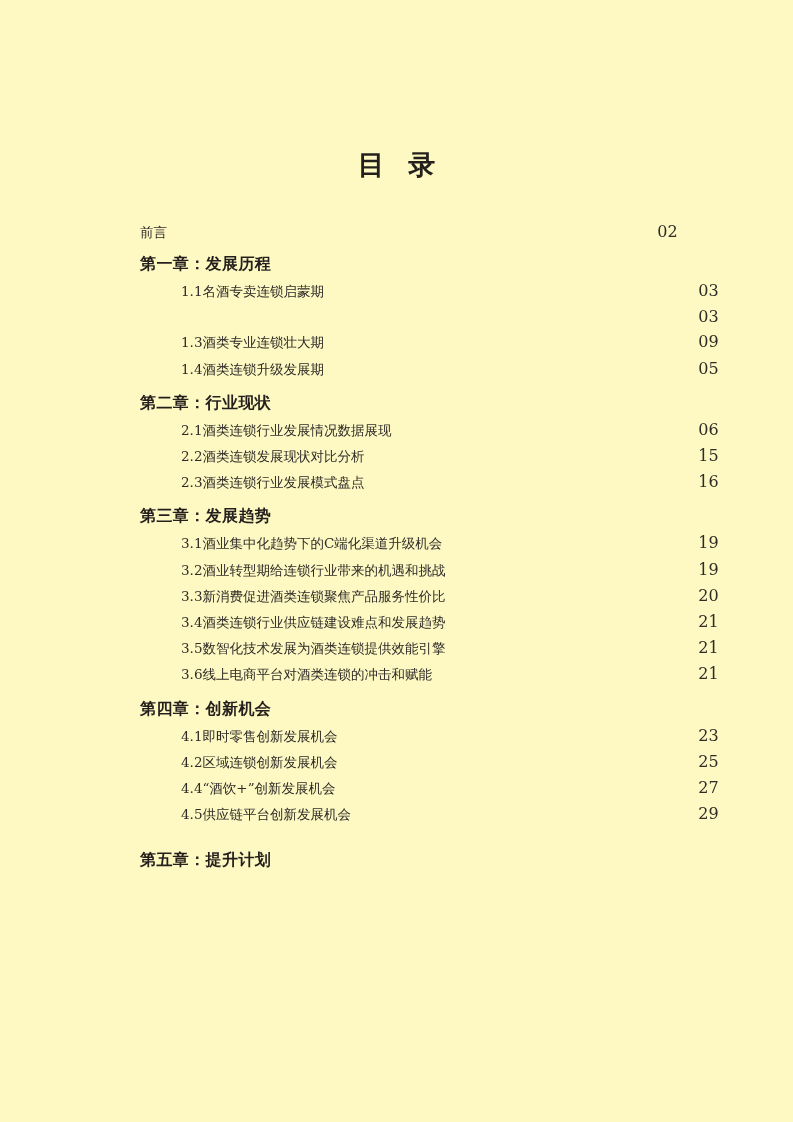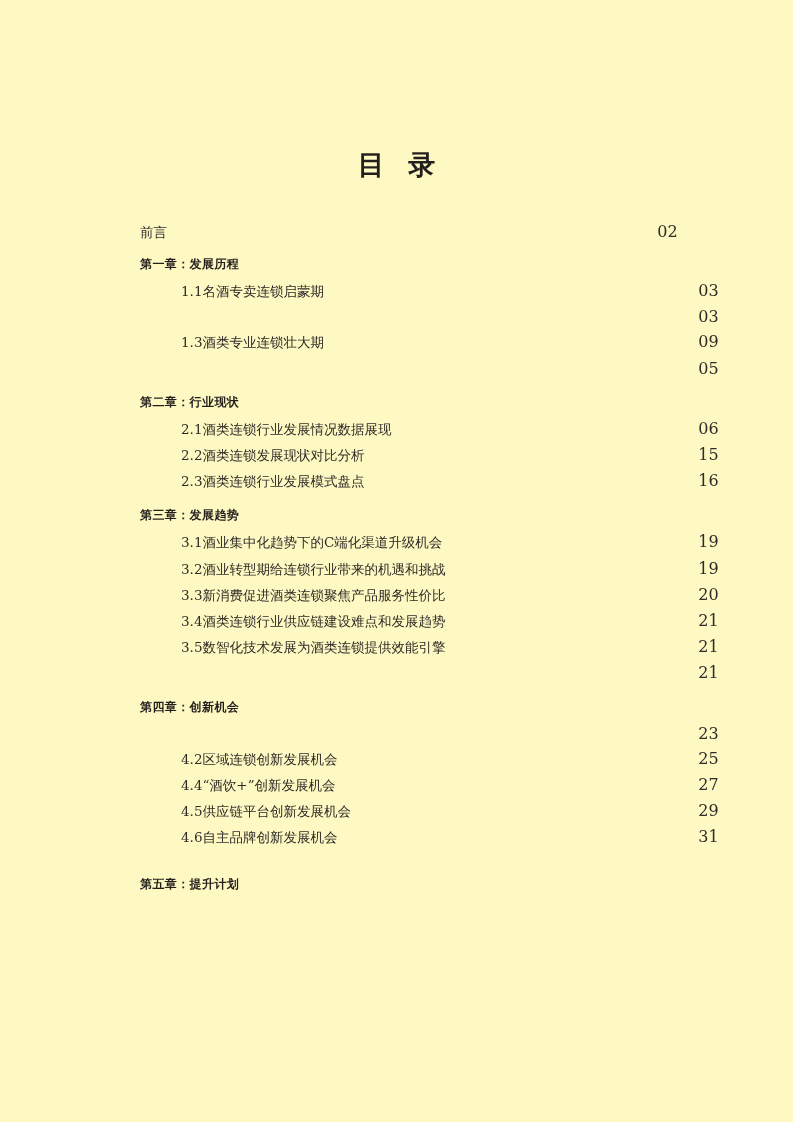--- a/index.html
+++ b/index.html
@@ -59,21 +59,21 @@
   }
 
   
   .lvl-front {
     margin-bottom: 6px;
   }
 
   
   .row-chapter {
     font-weight: bold;
-    font-size: 12px;
+    font-size: 16px;
     letter-spacing: 0.4px;
     color: #241f1c;
     margin-top: 8px;
     margin-bottom: 1px;
     line-height: 26px;
     text-align: right;
   }
   .row-chapter.first-chapter { margin-top: 0px; }
 
   
@@ -136,20 +136,21 @@
     <div class="toc-row row-sub">
       <span class="leader"></span>
       <span class="pagenum">03</span>
     </div>
     <div class="toc-row row-sub">
       <span class="row-label">1.3酒类专业连锁壮大期</span>
       <span class="leader"></span>
       <span class="pagenum">09</span>
     </div>
     <div class="toc-row row-sub">
+      <span class="row-label">1.4酒类连锁升级发展期</span>
       <span class="leader"></span>
       <span class="pagenum">05</span>
     </div>
 
     <div class="toc-row row-chapter">
       <span class="row-label">第二章：行业现状</span>
 
     </div>
     <div class="toc-row row-sub">
       <span class="row-label">2.1酒类连锁行业发展情况数据展现</span>
@@ -190,51 +191,48 @@
       <span class="row-label">3.4酒类连锁行业供应链建设难点和发展趋势</span>
       <span class="leader"></span>
       <span class="pagenum">21</span>
     </div>
     <div class="toc-row row-sub">
       <span class="row-label">3.5数智化技术发展为酒类连锁提供效能引擎</span>
       <span class="leader"></span>
       <span class="pagenum">21</span>
     </div>
     <div class="toc-row row-sub">
+      <span class="row-label">3.6线上电商平台对酒类连锁的冲击和赋能</span>
       <span class="leader"></span>
       <span class="pagenum">21</span>
     </div>
 
     <div class="toc-row row-chapter">
       <span class="row-label">第四章：创新机会</span>
 
     </div>
     <div class="toc-row row-sub">
+      <span class="row-label">4.1即时零售创新发展机会</span>
       <span class="leader"></span>
       <span class="pagenum">23</span>
     </div>
     <div class="toc-row row-sub">
       <span class="row-label">4.2区域连锁创新发展机会</span>
       <span class="leader"></span>
       <span class="pagenum">25</span>
     </div>
     <div class="toc-row row-sub">
       <span class="row-label">4.4“酒饮+”创新发展机会</span>
       <span class="leader"></span>
       <span class="pagenum">27</span>
     </div>
     <div class="toc-row row-sub">
       <span class="row-label">4.5供应链平台创新发展机会</span>
       <span class="leader"></span>
       <span class="pagenum">29</span>
-    </div>
-    <div class="toc-row row-sub">
-      <span class="row-label">4.6自主品牌创新发展机会</span>
-      <span class="leader"></span>
-      <span class="pagenum">31</span>
     </div>
 
     <div class="spacer-lg"></div>
 
     <div class="toc-row row-chapter">
       <span class="row-label">第五章：提升计划</span>
 
     </div>
 
   </div>

